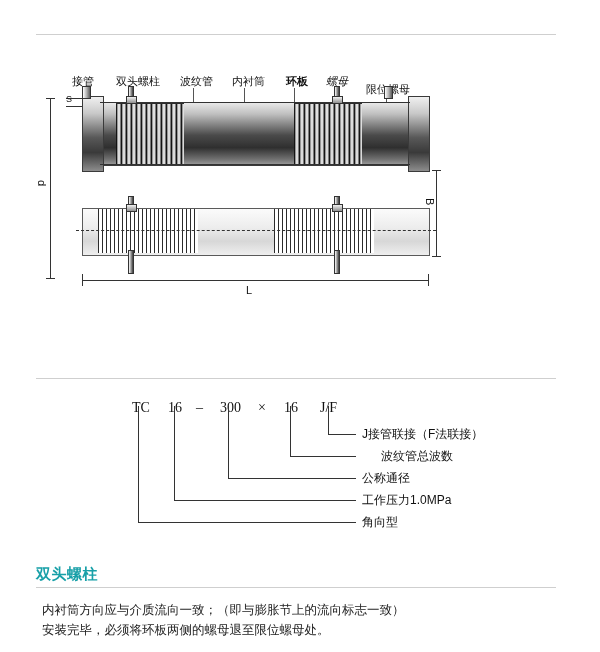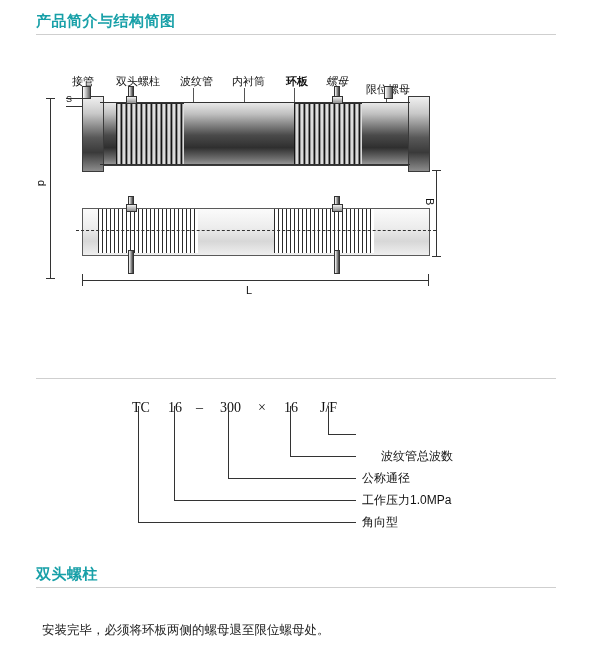--- a/index.html
+++ b/index.html
@@ -164,21 +164,20 @@
     color:#222;
     line-height:20px;
     white-space:nowrap;
   }
 </style>
 </head>
 <body>
 
 <div class="page">
 
-  <div class="section-title" style="left:36px; top:12px;">产品简介与结构简图</div>
   <div class="rule" style="left:36px; top:34px; width:520px;"></div>
 
   <div class="fig1">
 
     <div class="lbl" style="left:36px; top:16px;">接管</div>
     <div class="lbl" style="left:80px; top:16px;">双头螺柱</div>
     <div class="lbl" style="left:144px; top:16px;">波纹管</div>
     <div class="lbl" style="left:196px; top:16px;">内衬筒</div>
     <div class="lbl" style="left:250px; top:16px;font-weight:bold;">环板</div>
     <div class="lbl" style="left:290px; top:16px;font-style:italic;">螺母</div>
@@ -261,24 +260,26 @@
 
     <div class="codeline" style="left:192px; top:34px; width:1px; height:72px;"></div>
     <div class="codeline" style="left:192px; top:106px; width:128px; height:1px;"></div>
 
     <div class="codeline" style="left:138px; top:34px; width:1px; height:94px;"></div>
     <div class="codeline" style="left:138px; top:128px; width:182px; height:1px;"></div>
 
     <div class="codeline" style="left:102px; top:34px; width:1px; height:116px;"></div>
     <div class="codeline" style="left:102px; top:150px; width:218px; height:1px;"></div>
 
+    <div class="codedesc" style="left:326px; top:54px;">J接管联接（F法联接）</div>
     <div class="codedesc" style="left:326px; top:76px;margin-left:19px;">波纹管总波数</div>
     <div class="codedesc" style="left:326px; top:98px;">公称通径</div>
     <div class="codedesc" style="left:326px; top:120px;">工作压力1.0MPa</div>
     <div class="codedesc" style="left:326px; top:142px;">角向型</div>
   </div>
 
   <div class="section-title" style="left:36px; top:565px;">双头螺柱</div>
   <div class="rule" style="left:36px; top:587px; width:520px;"></div>
 
+  <div class="note" style="left:42px; top:600px;">内衬筒方向应与介质流向一致；（即与膨胀节上的流向标志一致）</div>
   <div class="note" style="left:42px; top:620px;">安装完毕，必须将环板两侧的螺母退至限位螺母处。</div>
 
 </div>
 
 </body></html>

